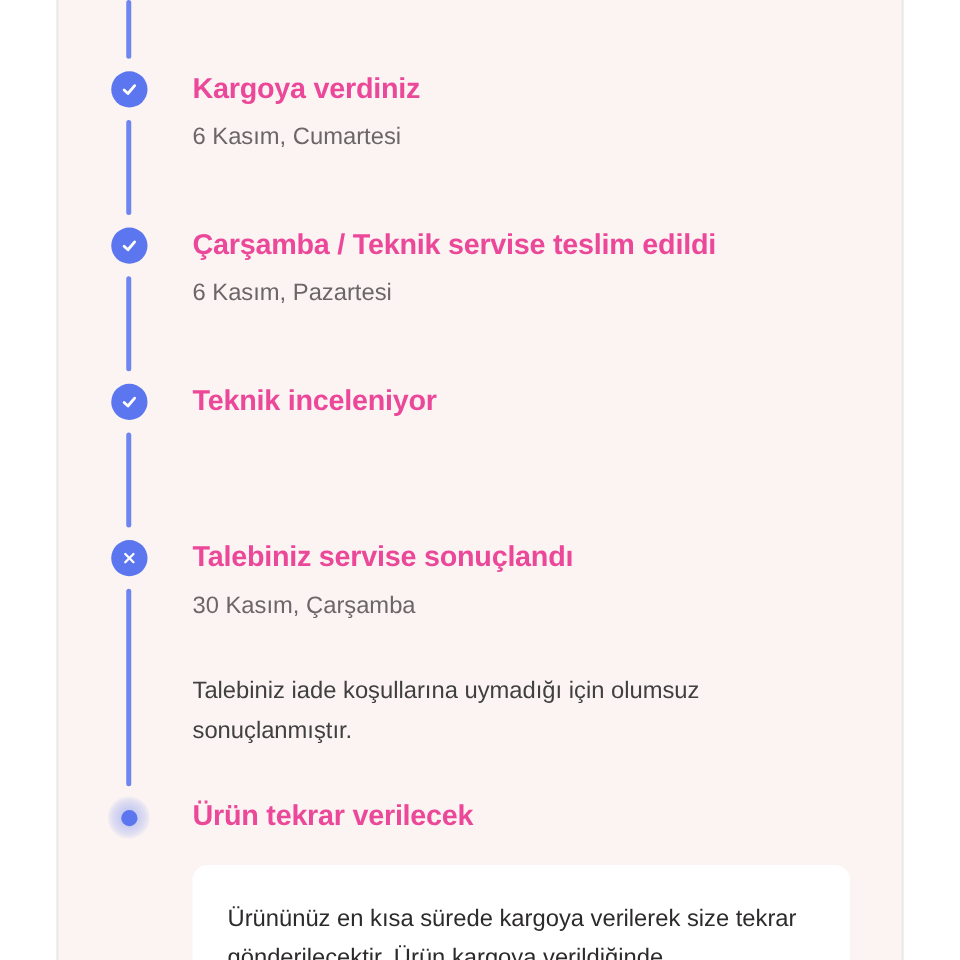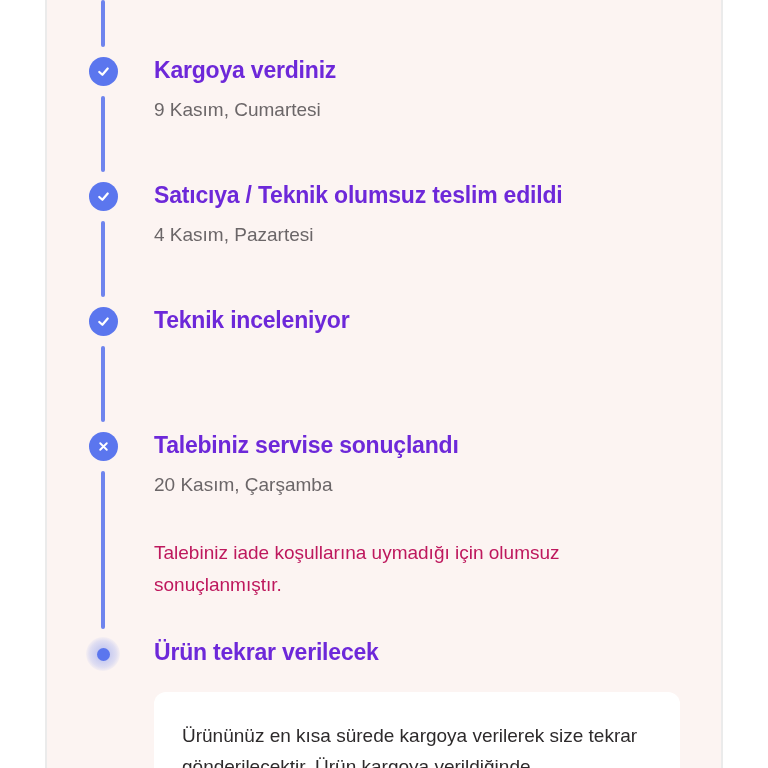--- a/index.html
+++ b/index.html
@@ -44,37 +44,37 @@
   .pulse .core {
     width: 13px; height: 13px; border-radius: 50%;
     background: #5b76ee;
   }
 
   .title {
     position: absolute;
     left: 154px;
     font-size: 23px;
     font-weight: bold;
-    color: #6d28d9;
+    color: #ec4899;
     white-space: nowrap;
     letter-spacing: -0.2px;
   }
   .date {
     position: absolute;
     left: 154px;
     font-size: 19px;
     color: #6b6668;
     white-space: nowrap;
   }
   .desc {
     position: absolute;
     left: 154px;
     width: 480px;
     font-size: 19px;
-    color: #be185d;
+    color: #404040;
     line-height: 32px;
   }
 
   .info-box {
     position: absolute;
     left: 154px; top: 692px;
     width: 526px; height: 120px;
     background: #ffffff;
     border-radius: 12px;
     padding: 28px 26px 0 28px;
@@ -96,50 +96,50 @@
 <div class="line" style="top:346px; height:76px;"></div>
 <div class="line" style="top:471px; height:158px;"></div>
 
 <div>
   <div class="dot" style="top:57px;">
     <svg viewBox="0 0 16 16">
         <path d="M3.5 8.5 L6.8 11.5 L12.5 4.8" fill="none" stroke="#ffffff" stroke-width="2.4" stroke-linecap="round" stroke-linejoin="round"></path>
       </svg>
   </div>
   <div class="title" style="top:57px;">Kargoya verdiniz</div>
-  <div class="date" style="top:99px;">9 Kasım, Cumartesi</div>
+  <div class="date" style="top:99px;">6 Kasım, Cumartesi</div>
 </div>
 
 <div>
   <div class="dot" style="top:182px;">
     <svg viewBox="0 0 16 16">
         <path d="M3.5 8.5 L6.8 11.5 L12.5 4.8" fill="none" stroke="#ffffff" stroke-width="2.4" stroke-linecap="round" stroke-linejoin="round"></path>
       </svg>
   </div>
-  <div class="title" style="top:182px;">Satıcıya / Teknik olumsuz teslim edildi</div>
-  <div class="date" style="top:224px;">4 Kasım, Pazartesi</div>
+  <div class="title" style="top:182px;">Çarşamba / Teknik servise teslim edildi</div>
+  <div class="date" style="top:224px;">6 Kasım, Pazartesi</div>
 </div>
 
 <div>
   <div class="dot" style="top:307px;">
     <svg viewBox="0 0 16 16">
         <path d="M3.5 8.5 L6.8 11.5 L12.5 4.8" fill="none" stroke="#ffffff" stroke-width="2.4" stroke-linecap="round" stroke-linejoin="round"></path>
       </svg>
   </div>
   <div class="title" style="top:307px;">Teknik inceleniyor</div>
 </div>
 
 <div>
   <div class="dot" style="top:432px;">
     <svg viewBox="0 0 16 16">
         <path d="M4.5 4.5 L11.5 11.5 M11.5 4.5 L4.5 11.5" fill="none" stroke="#ffffff" stroke-width="2" stroke-linecap="round"></path>
       </svg>
   </div>
   <div class="title" style="top:432px;">Talebiniz servise sonuçlandı</div>
-  <div class="date" style="top:474px;">20 Kasım, Çarşamba</div>
+  <div class="date" style="top:474px;">30 Kasım, Çarşamba</div>
   <div class="desc" style="top:537px;">Talebiniz iade koşullarına uymadığı için olumsuz sonuçlanmıştır.</div>
 </div>
 
 <div>
   <div class="pulse" style="top:637px;">
     <div class="core"></div>
   </div>
   <div class="title" style="top:639px;">Ürün tekrar verilecek</div>
   <div class="info-box">
     <p>Ürününüz en kısa sürede kargoya verilerek size tekrar gönderilecektir. Ürün kargoya verildiğinde</p>

